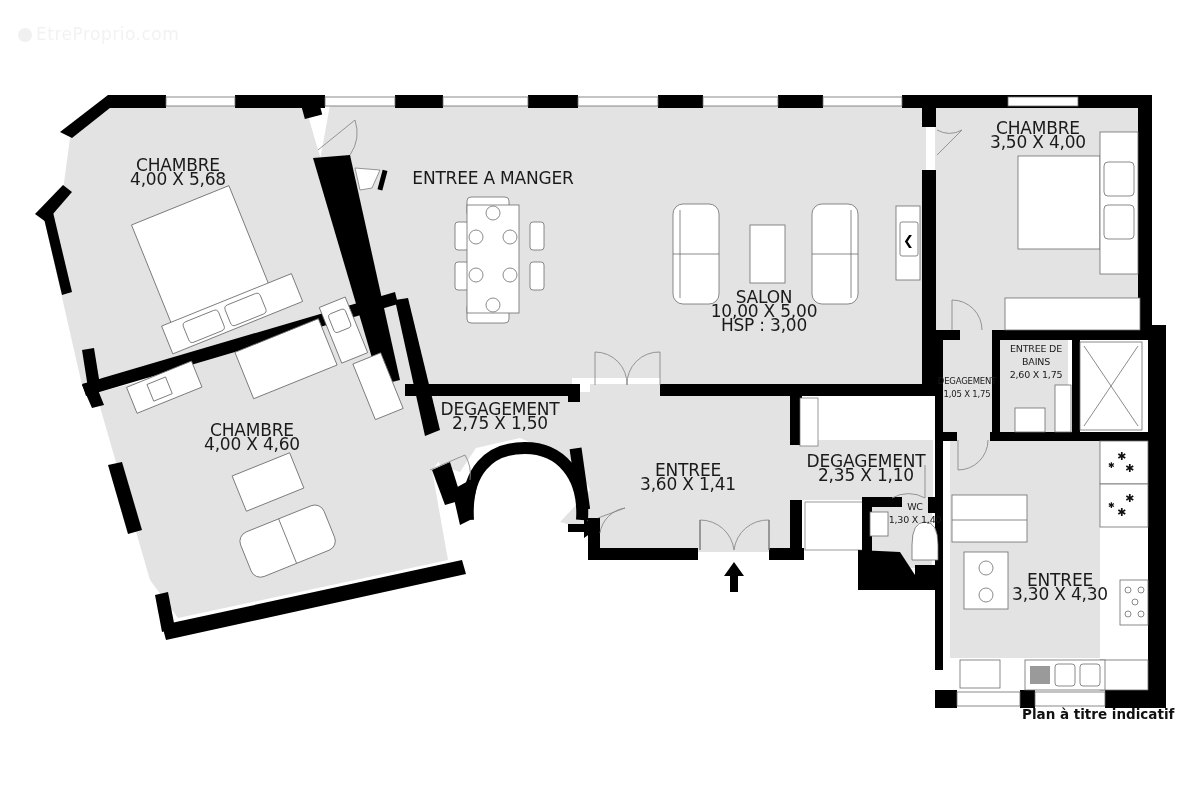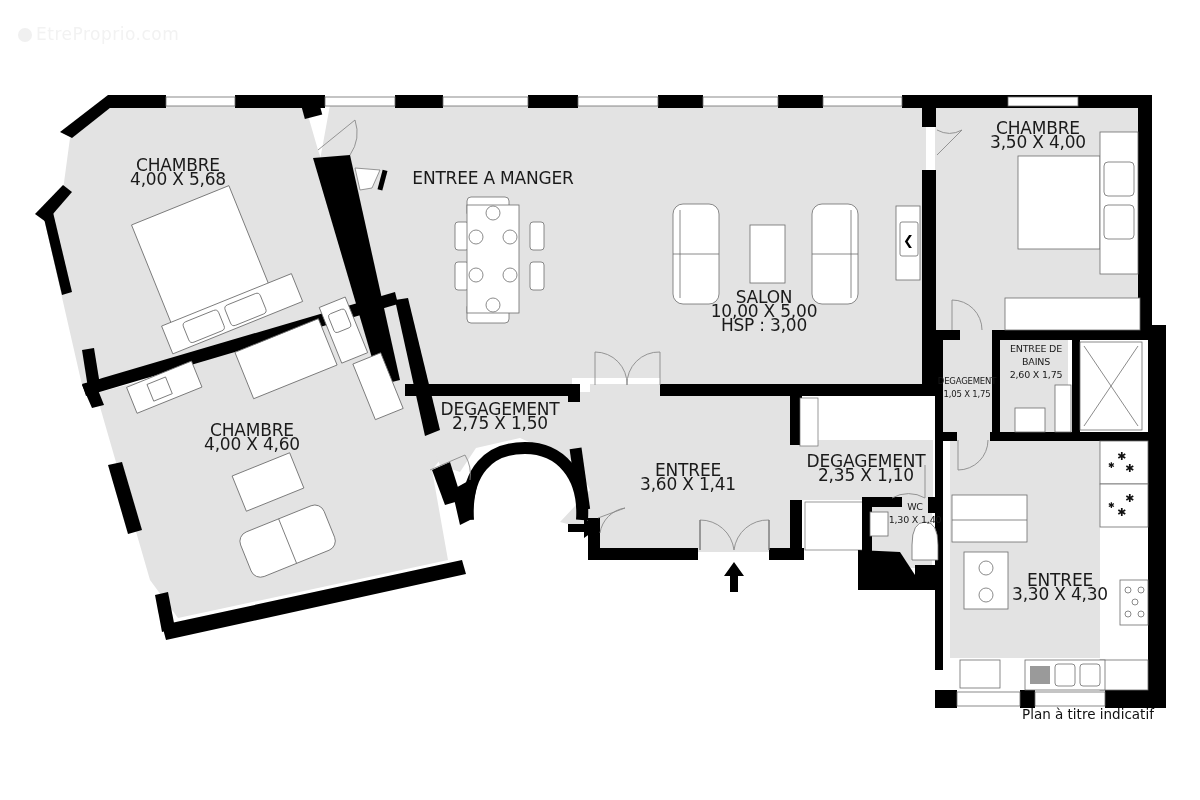--- a/index.html
+++ b/index.html
@@ -7,21 +7,21 @@
          font-family: "Liberation Sans", "DejaVu Sans", sans-serif; }
   #plan { position: absolute; left: 0; top: 0; width: 1200px; height: 800px; }
   .watermark { position: absolute; left: 18px; top: 24px; font-size: 17px; color: #f2f2f2;
                letter-spacing: 0.5px; font-family: "DejaVu Sans", sans-serif; }
   .watermark .dot { display: inline-block; width: 14px; height: 14px; border-radius: 50%;
                     background: #f0f0f0; vertical-align: -2px; margin-right: 4px; }
   .room-label { position: absolute; text-align: center; color: #1a1a1a;
                 font-family: "DejaVu Sans", sans-serif; font-size: 17px; line-height: 14px;
                 transform: translateX(-50%); white-space: nowrap; letter-spacing: -0.2px; }
   .room-label.small { font-size: 9.5px; line-height: 13px; }
-  .caption { position: absolute; left: 1022px; top: 706px; font-weight: normal; font-size: 13.5px;
+  .caption { position: absolute; left: 1022px; top: 706px; font-weight: bold; font-size: 13.5px;
              color: #111; font-family: "DejaVu Sans", sans-serif; }
 </style>
 </head>
 <body>
 
 <svg id="plan" viewBox="0 0 1200 800" xmlns="http://www.w3.org/2000/svg">
 
   <g fill="#e3e3e3">
 
     <polygon points="110,105 305,105 318,150 396,378 93,378 82,385 43,214 63,190 70,138"></polygon>

